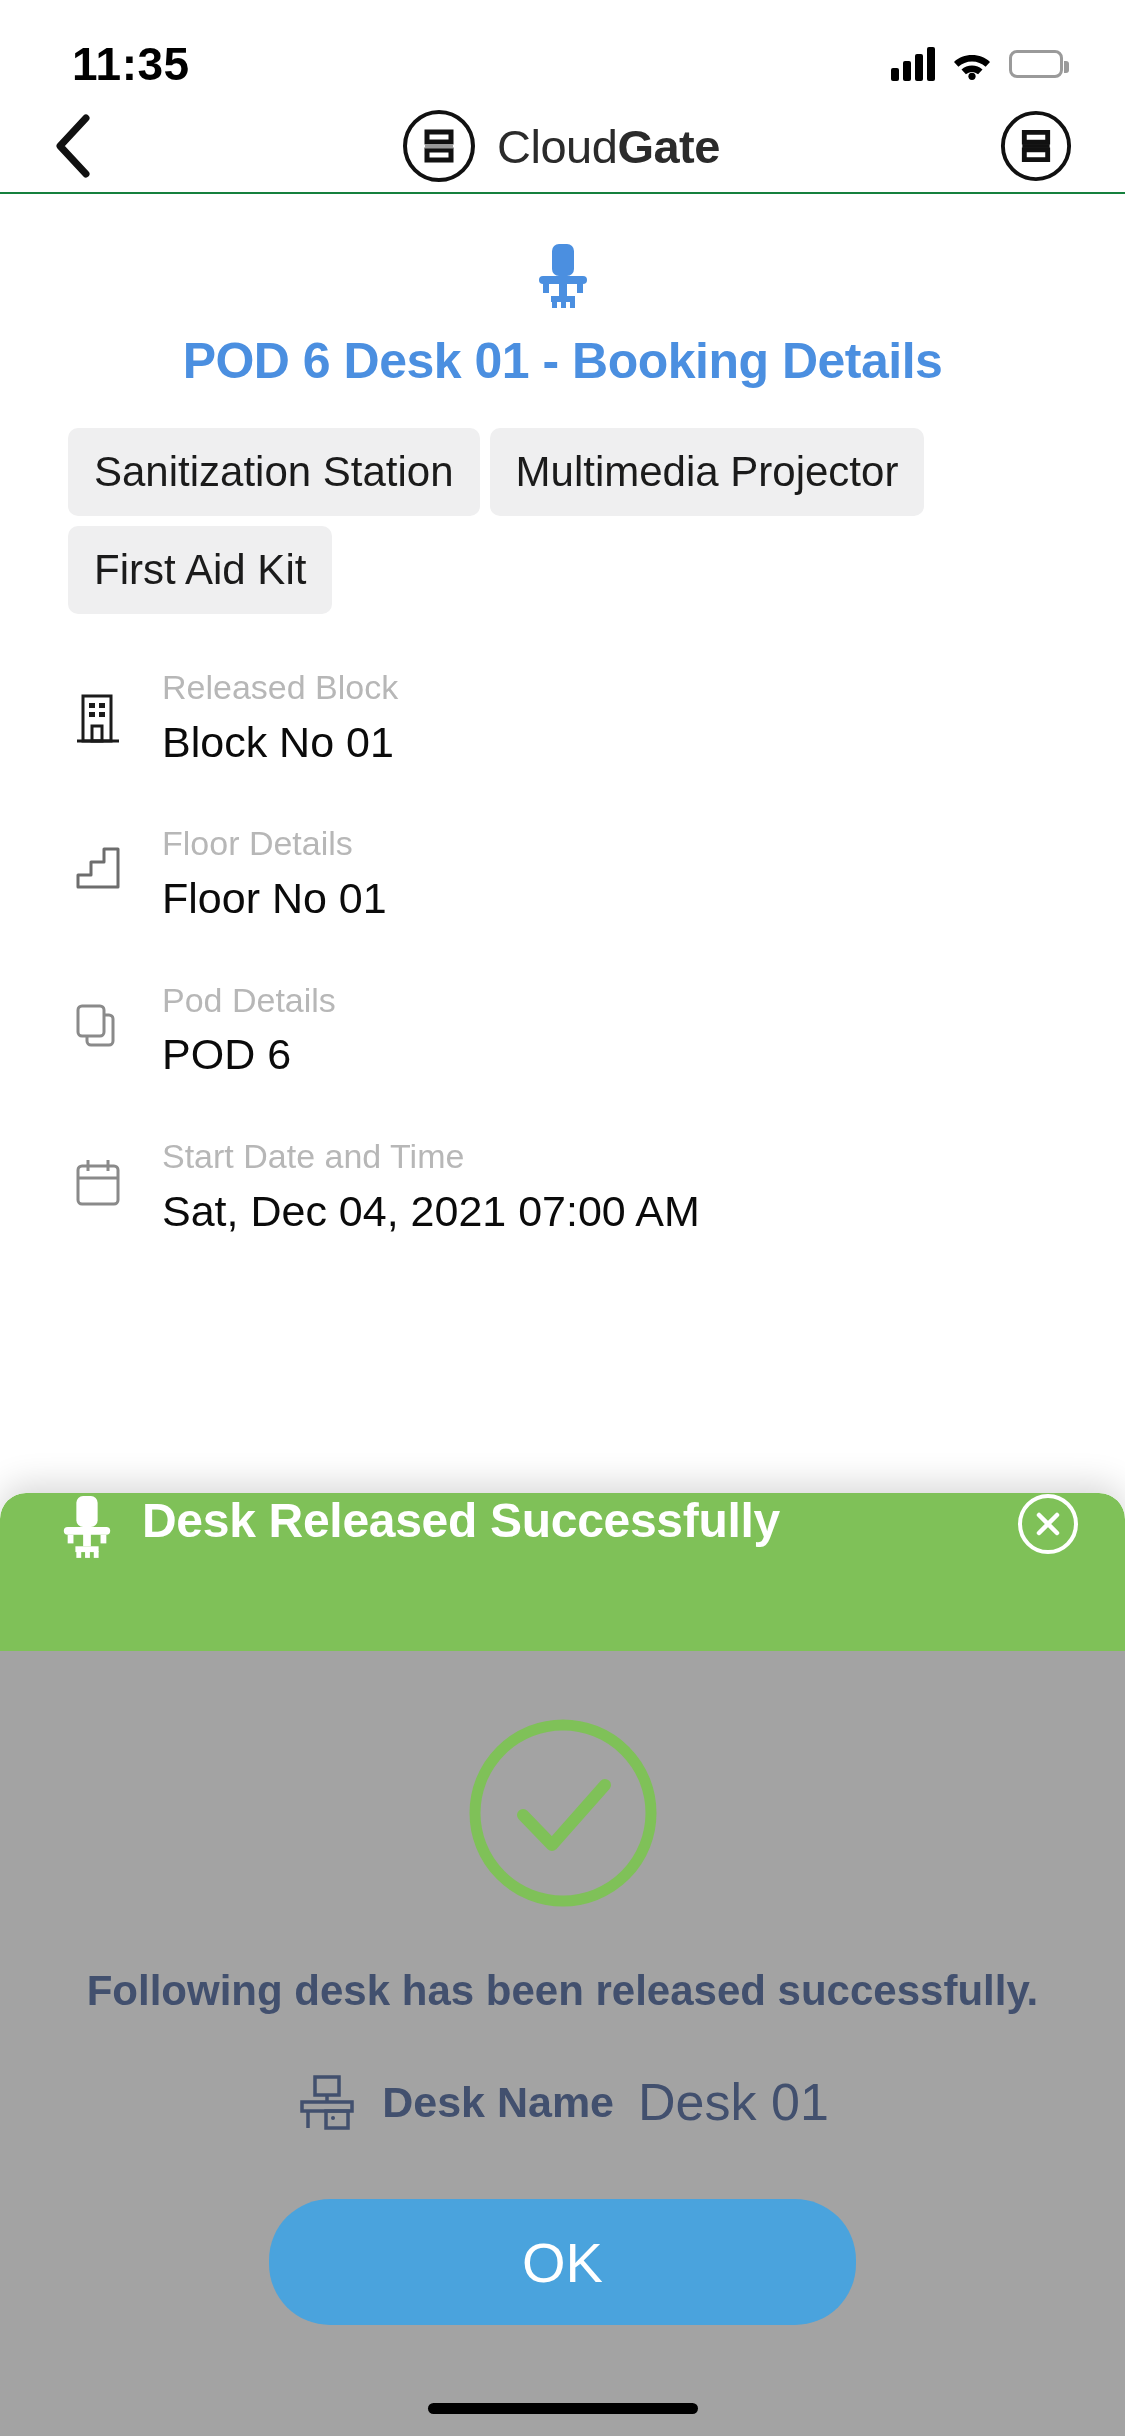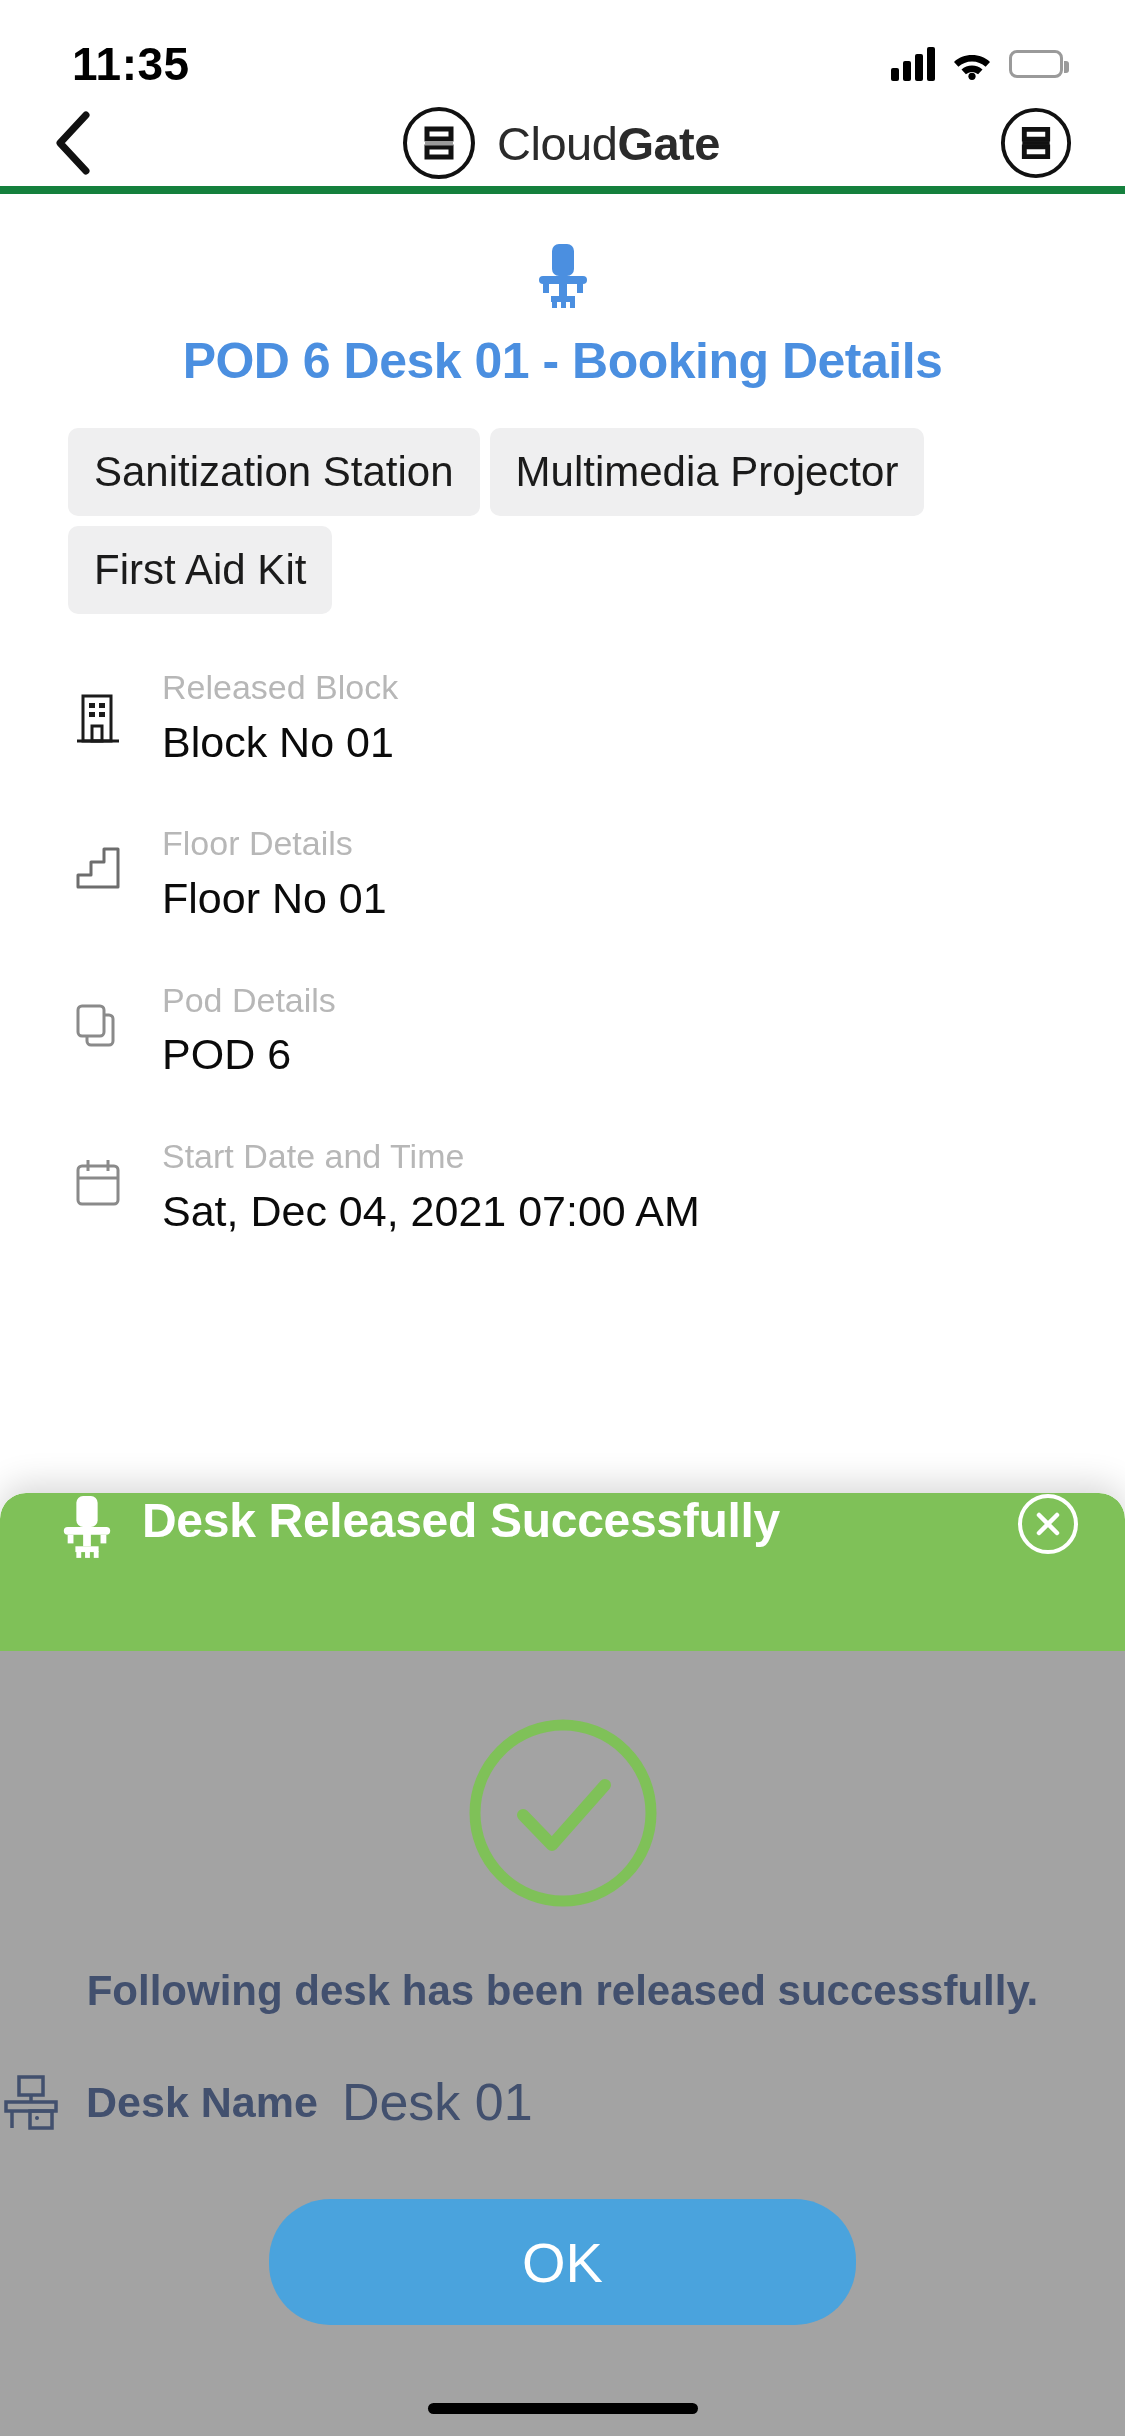--- a/index.html
+++ b/index.html
@@ -29,21 +29,21 @@
           border-radius: 8px; padding: 2px; }
   .batt .fill { height: 100%; width: 68%; background: #f5c542; border-radius: 4px; }
   .batt:after { content: ""; position: absolute; right: -9px; top: 8px; width: 5px; height: 12px;
                 background: #9a9a9a; border-radius: 0 3px 3px 0; }
 
   
   .navbar {
     height: 94px; width: 100%;
     display: flex; align-items: center; justify-content: space-between;
     padding: 0 52px;
-    border-bottom: 8px solid #15803d;
+    border-bottom: 2px solid #15803d;
   }
   .nav-back { width: 70px; height: 70px; display: flex; align-items: center; }
   .brand { display: flex; align-items: center; gap: 20px; }
   .brand-text { font-size: 47px; color: #2b2b2b; letter-spacing: -0.5px; }
   .brand-text .light { font-weight: 300; }
   .brand-text .bold { font-weight: 700; }
   .nav-right { width: 74px; height: 74px; }
 
   
   .content { padding: 0 68px; }
@@ -92,21 +92,21 @@
   .close-btn { width: 62px; height: 62px; }
 
   .sheet-body { background: #a3a3a3; padding: 64px 0 0; text-align: center; }
   .check-wrap { display: flex; justify-content: center; }
   .sheet-msg {
     margin-top: 56px;
     font-size: 42px; font-weight: 700; color: #42506e;
   }
   .desk-row {
     margin-top: 56px;
-    display: flex; align-items: center; justify-content: flex-start; gap: 24px;
+    display: flex; align-items: center; justify-content: center; gap: 24px;
   }
   .desk-label { font-size: 43px; font-weight: 700; color: #42506e; }
   .desk-value { font-size: 52px; font-weight: 400; color: #42506e; }
 
   .ok-wrap { display: flex; justify-content: center; margin-top: 66px; }
   .ok-btn {
     width: 587px; height: 126px;
     background: #4aa3dd; border: none; border-radius: 61px;
     color: #fff; font-size: 56px; font-family: inherit; font-weight: 400;
     cursor: pointer;

